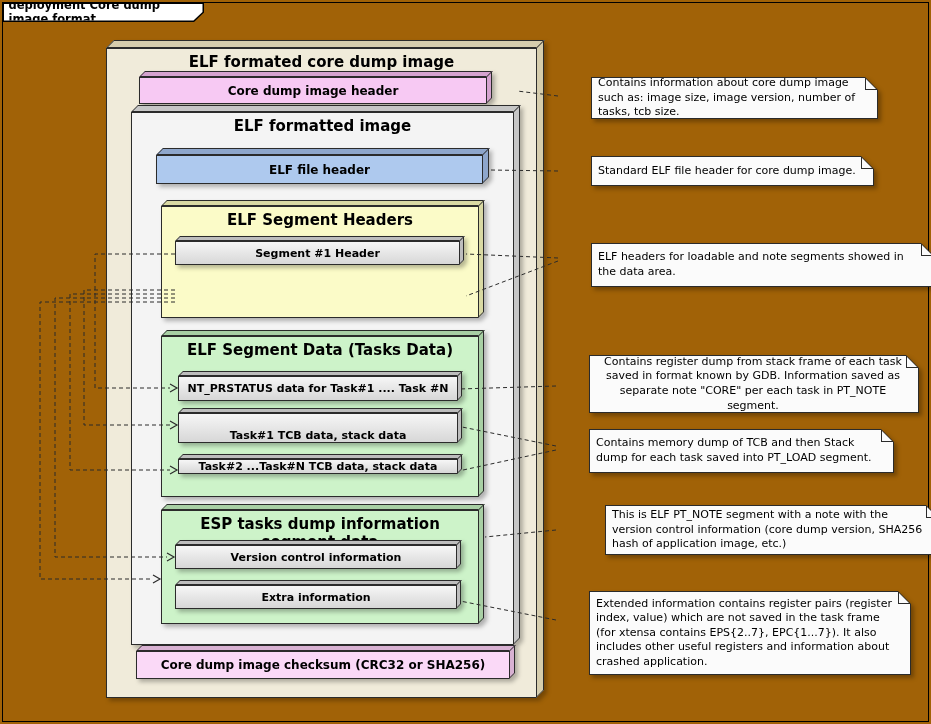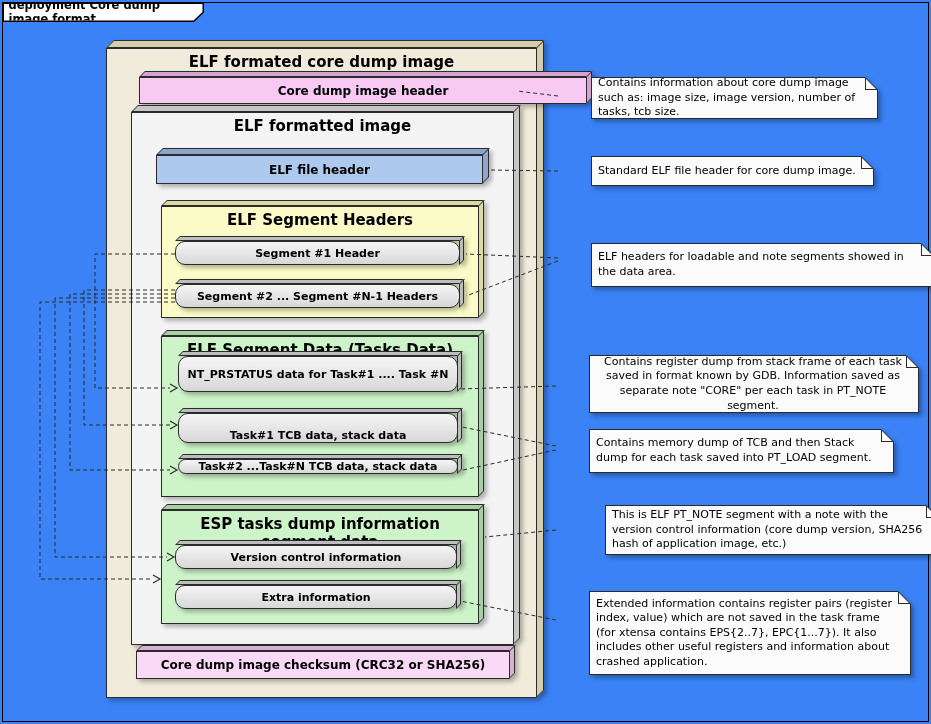--- a/index.html
+++ b/index.html
@@ -1,17 +1,17 @@
 <!DOCTYPE html>
 <html style="--beige-face: #F0EBDA; --beige-side: #D6CDAD; --pink-face: #F7C9F3; --pink-side: #D5A3CF; --pink2-face: #FAD9F7; --pink2-side: #D8B1D2; --gray-face: #F4F4F4; --gray-side: #C6C6C6; --blue-face: #AEC9EE; --blue-side: #8EA6CB; --yellow-face: #FBFBC8; --yellow-side: #D9D9A3; --green-face: #CDF3C9; --green-side: #A8CFA4; --item-face-top: #F6F6F6; --item-face-bottom: #D7D7D7; --item-side: #BDBDBD; --note-bg: #FBFBFB; --line-color: #2B2B2B;"><head>
 <meta charset="utf-8">
 <style>
   html,body { margin:0; padding:0; background:#ffffff; }
   .canvas {
-    position:relative; width:931px; height:724px; background:#3b82f6;
+    position:relative; width:931px; height:724px; background:#a16207;
     font-family:"DejaVu Sans","Liberation Sans",sans-serif; color:#000;
     overflow:hidden;
     text-decoration:underline;
   }
   .frame-border { position:absolute; inset:2px; border:1.5px solid #000; }
 
   .frame-tab { position:absolute; left:2px; top:2px; width:202px; height:20px; background:#000;
     clip-path:polygon(0 0,100% 0,100% 52%,calc(100% - 10px) 100%,0 100%); z-index:4; }
   .frame-tab-inner { position:absolute; inset:1.5px; background:#fff; box-sizing:border-box;
     clip-path:polygon(0 0,100% 0,100% 50%,calc(100% - 9px) 100%,0 100%);
@@ -29,21 +29,21 @@
     border:1px solid #2b2b2b; box-sizing:border-box;
     transform:skewY(-45deg); transform-origin:0 0; }
 
   .c-beige  { --face:var(--beige-face,#F0EBDA);  --side:var(--beige-side,#D6CDAD); }
   .c-pink   { --face:var(--pink-face,#F7C9F3);   --side:var(--pink-side,#D5A3CF); }
   .c-pink2  { --face:var(--pink2-face,#FAD9F7);  --side:var(--pink2-side,#D8B1D2); }
   .c-gray   { --face:var(--gray-face,#F4F4F4);   --side:var(--gray-side,#C6C6C6); }
   .c-blue   { --face:var(--blue-face,#AEC9EE);   --side:var(--blue-side,#8EA6CB); }
   .c-yellow { --face:var(--yellow-face,#FBFBC8); --side:var(--yellow-side,#D9D9A3); }
   .c-green  { --face:var(--green-face,#CDF3C9);  --side:var(--green-side,#A8CFA4); }
-  .c-item   { background:linear-gradient(180deg,var(--item-face-top,#F6F6F6),var(--item-face-bottom,#D7D7D7));border-radius:10px;
+  .c-item   { background:linear-gradient(180deg,var(--item-face-top,#F6F6F6),var(--item-face-bottom,#D7D7D7));
               --side:var(--item-side,#BDBDBD); }
 
   .ctitle { position:absolute; top:4px; left:0; width:100%; text-align:center;
     font-weight:bold; font-size:15px; }
   .item-box { display:flex; align-items:center; justify-content:center; }
   .ilabel { width:100%; text-align:center; font-weight:bold; font-size:11px; }
   .big .ilabel { font-size:12px; }
 
   
   .note { position:absolute; filter:drop-shadow(3px 3px 2px rgba(0,0,0,0.3));margin-left:33px; }
@@ -65,46 +65,43 @@
 
   <div class="frame-border"></div>
   <div class="frame-tab">
     <div class="frame-tab-inner">deployment Core dump image format</div>
   </div>
 
   <div class="cuboid c-beige" style="left:106px;top:48px;width:431px;height:650px;--d:8px;">
     <div class="ctitle">ELF formated core dump image</div>
   </div>
 
-  <div class="cuboid c-pink item-box big" style="left:139px;top:77px;width:448px;height:27px;--d:6px;">
+  <div class="cuboid c-pink item-box big" style="left:139px;top:77px;width:348px;height:27px;--d:6px;">
     <div class="ilabel">Core dump image header</div>
   </div>
 
   <div class="cuboid c-gray" style="left:131px;top:112px;width:383px;height:533px;--d:7px;">
     <div class="ctitle">ELF formatted image</div>
   </div>
 
   <div class="cuboid c-blue item-box big" style="left:156px;top:155px;width:327px;height:29px;--d:7px;">
     <div class="ilabel">ELF file header</div>
   </div>
 
   <div class="cuboid c-yellow" style="left:161px;top:206px;width:318px;height:112px;--d:6px;">
     <div class="ctitle">ELF Segment Headers</div>
   </div>
   <div class="cuboid c-item item-box" style="left:175px;top:241px;width:285px;height:24px;--d:5px;">
     <div class="ilabel">Segment #1 Header</div>
   </div>
-  <div class="cuboid c-item item-box" style="left:175px;top:284px;width:285px;height:24px;--d:5px;">
-    <div class="ilabel">Segment #2 ... Segment #N-1 Headers</div>
-  </div>
 
   <div class="cuboid c-green" style="left:161px;top:336px;width:318px;height:161px;--d:6px;">
     <div class="ctitle">ELF Segment Data (Tasks Data)</div>
   </div>
-  <div class="cuboid c-item item-box" style="left:178px;top:356px;width:280px;height:36px;justify-content:flex-end;--d:5px;">
+  <div class="cuboid c-item item-box" style="left:178px;top:376px;width:280px;height:25px;justify-content:flex-end;--d:5px;">
     <div class="ilabel">NT_PRSTATUS data for Task#1 .... Task #N</div>
   </div>
   <div class="cuboid c-item item-box" style="left:178px;top:413px;width:280px;height:30px;align-items:flex-end;--d:5px;">
     <div class="ilabel">Task#1 TCB data, stack data</div>
   </div>
   <div class="cuboid c-item item-box" style="left:178px;top:459px;width:280px;height:15px;--d:5px;">
     <div class="ilabel">Task#2 ...Task#N TCB data,  stack data</div>
   </div>
 
   <div class="cuboid c-green" style="left:161px;top:510px;width:318px;height:114px;--d:6px;">

